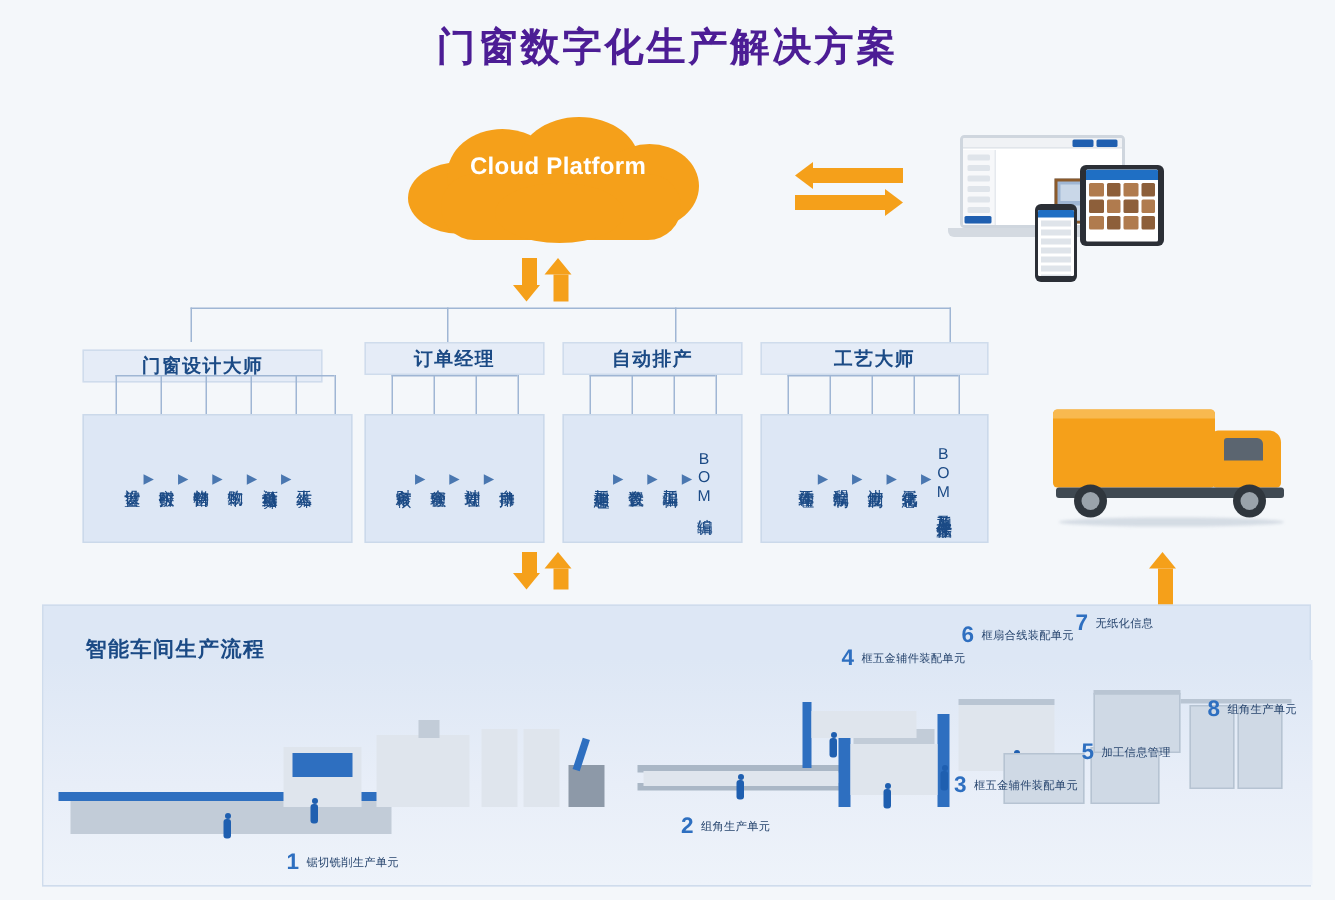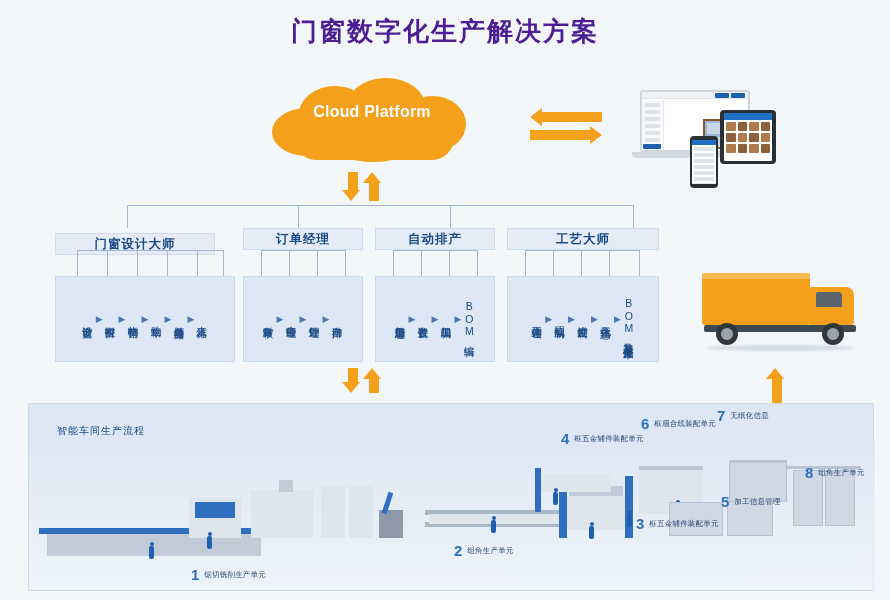--- a/index.html
+++ b/index.html
@@ -100,21 +100,21 @@
   .stub { position: absolute; width: 1px; background: #9fb6d4; }
 
   
   .factory {
     position: absolute; left: 28px; top: 403px; width: 846px; height: 188px;
     background: #dde7f5;
     border: 1px solid #cfdcec;
   }
   .factory-title {
     position: absolute; left: 28px; top: 20px;
-    font-size: 10px; font-weight: normal; color: #1b4a85; letter-spacing: 1px;
+    font-size: 14px; font-weight: bold; color: #1b4a85; letter-spacing: 1px;
   }
   .floor {
     position: absolute; left: 0; bottom: 0; width: 846px; height: 150px;
     background: linear-gradient(to bottom, #dde7f5 0%, #e8eef8 55%, #eef3fa 100%);
   }
 
   .unit-label {
     position: absolute;
     display: flex; align-items: center; gap: 5px;
     white-space: nowrap;

